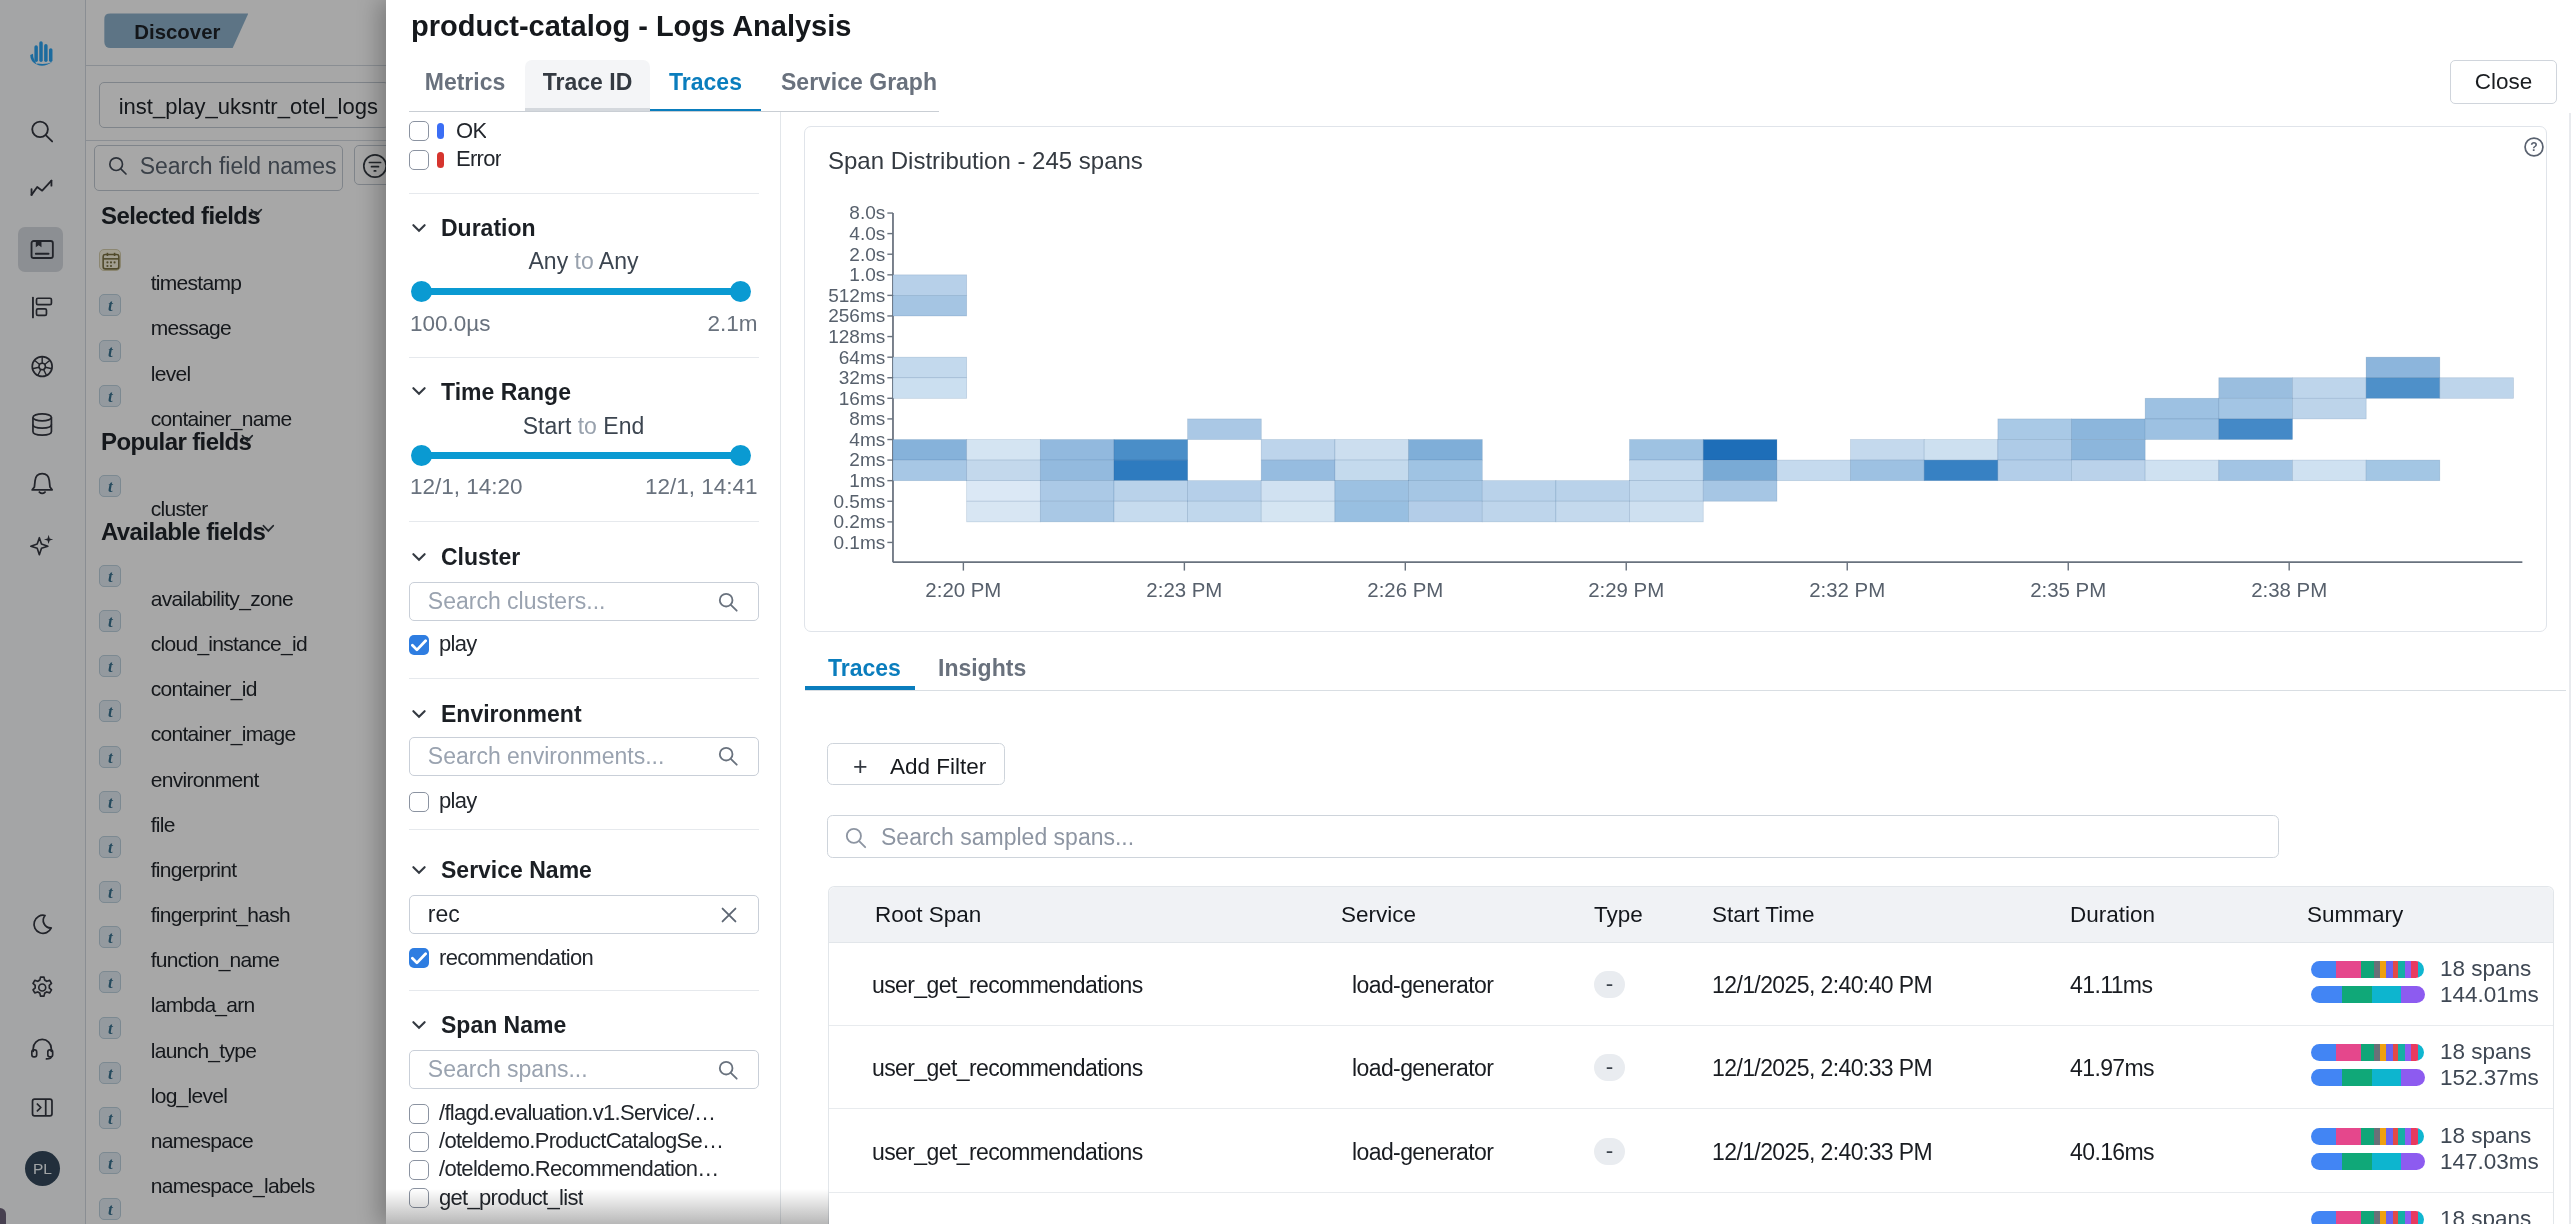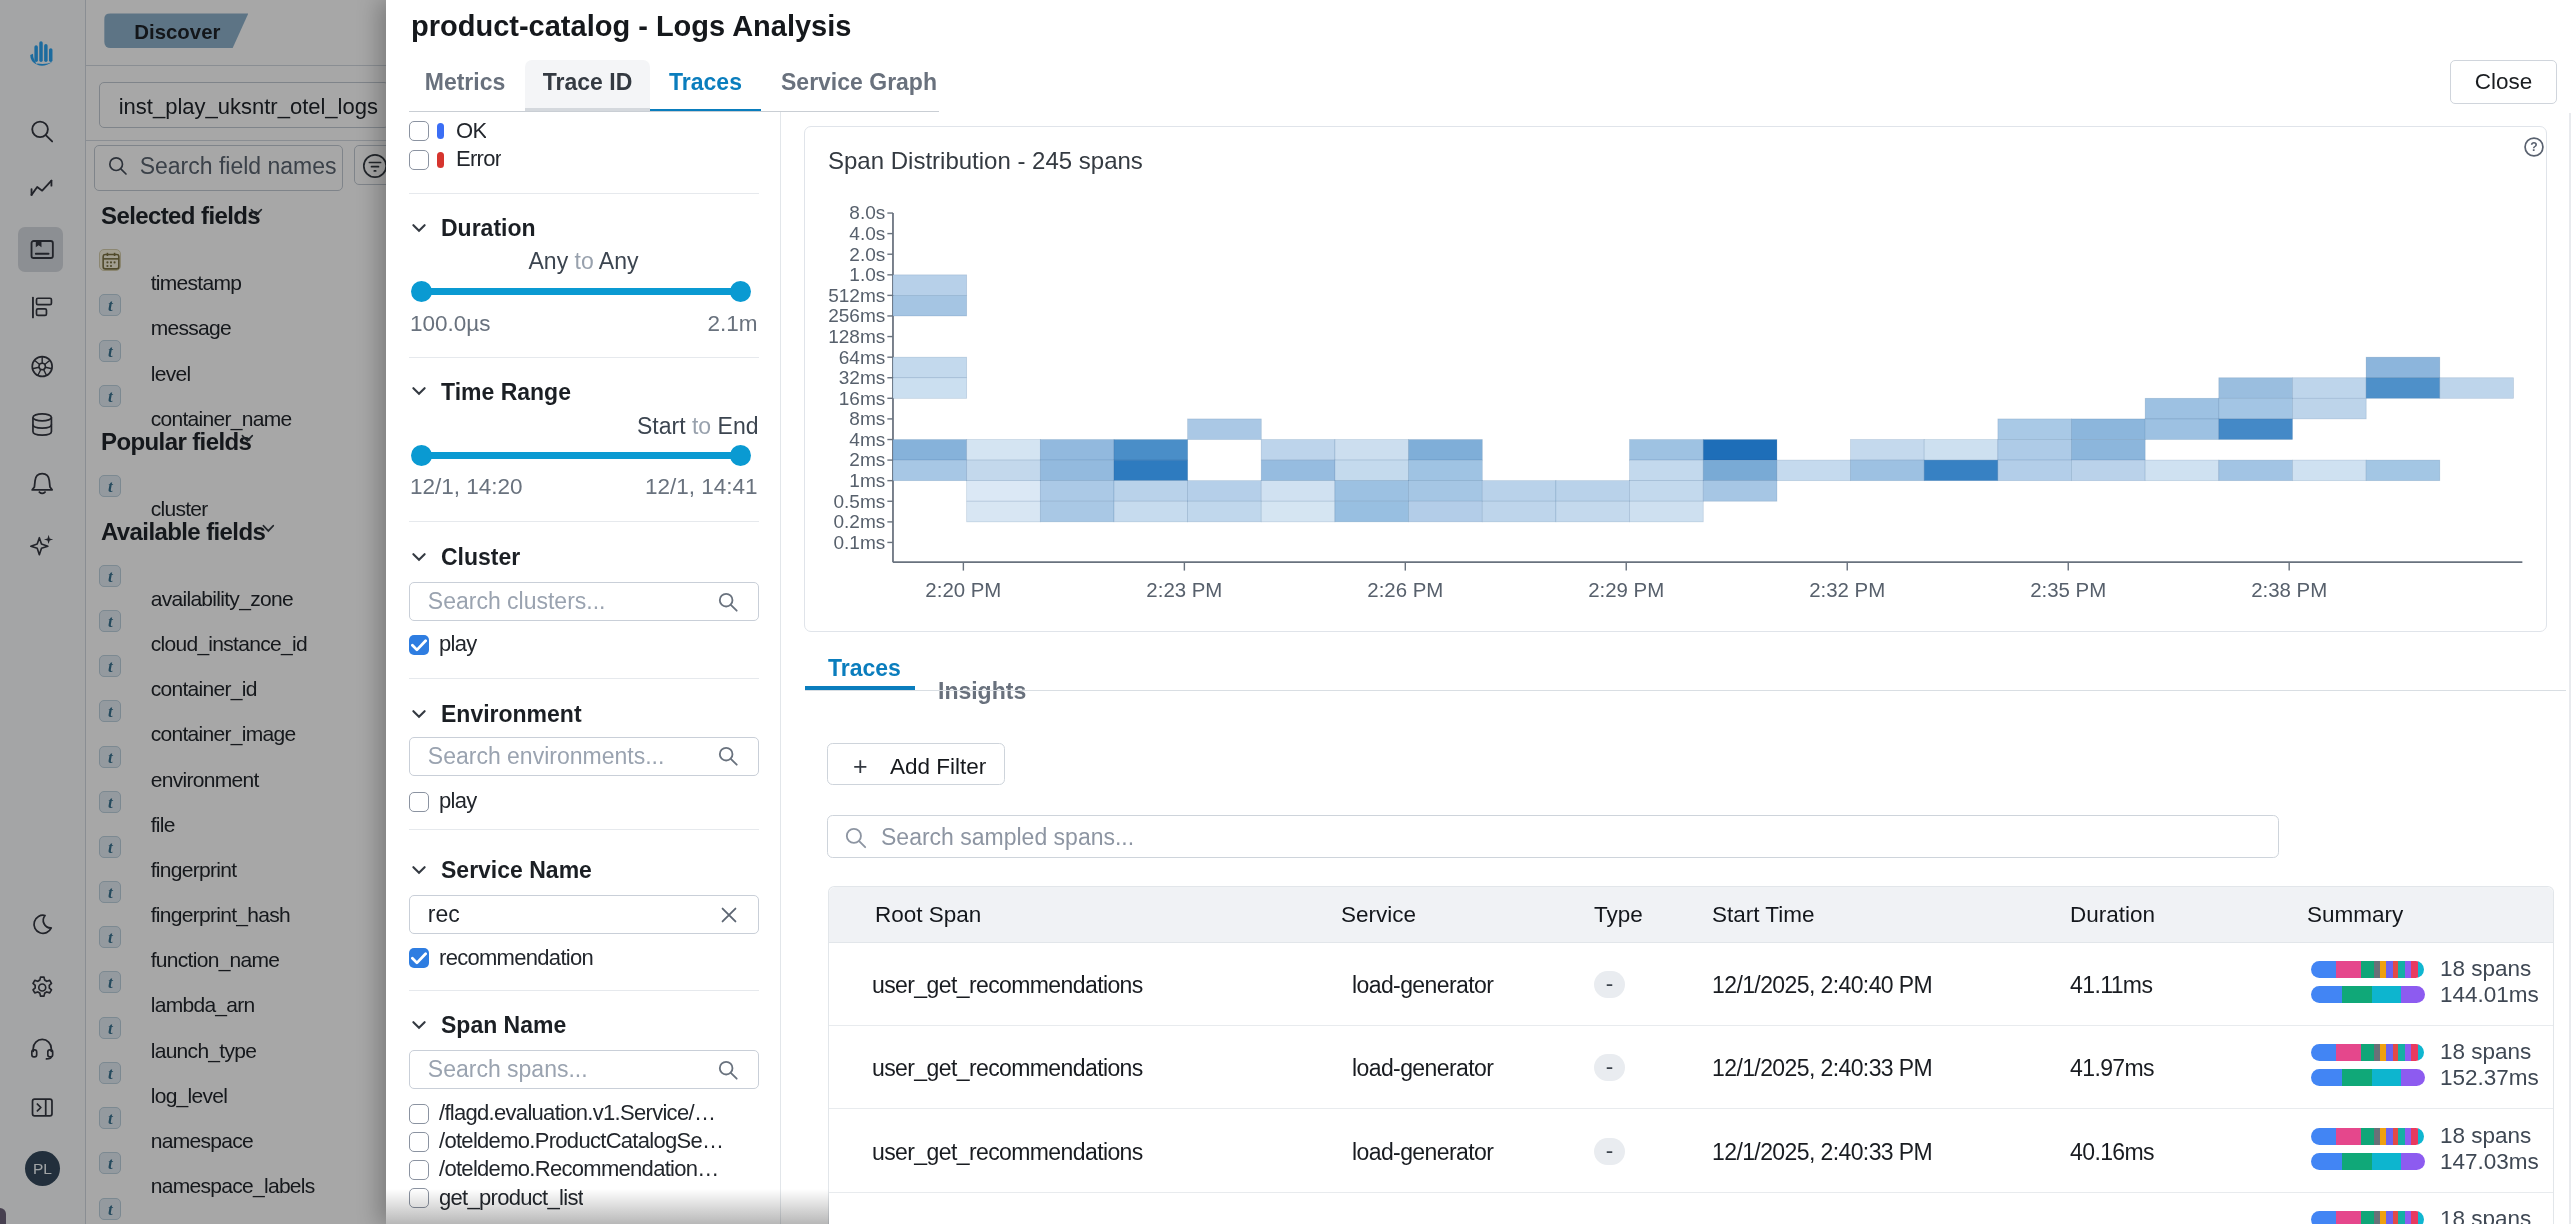--- a/index.html
+++ b/index.html
@@ -307,21 +307,21 @@
     <div class="rangelbl" style="top:136px;">Any <span class="to">to</span> Any</div>
     <div class="slider" style="top:176px;"></div>
     <div class="slbl" style="left:24px;top:199px;">100.0µs</div>
     <div class="slbl" style="right:22.5px;top:199px;margin-left:30px;">2.1m</div>
     <div class="fdiv" style="top:245px;"></div>
 
     <svg class="chev" style="top:274px;" width="14" height="10" viewBox="0 0 20 14">
         <path d="M2 3 L10 11 L18 3" fill="none" stroke="#343a42" stroke-width="3" stroke-linecap="round"></path>
       </svg>
     <div class="sechead" style="top:267px;">Time Range</div>
-    <div class="rangelbl" style="top:301px;text-align:right;">Start <span class="to">to</span> End</div>
+    <div class="rangelbl" style="top:301px;">Start <span class="to">to</span> End</div>
     <div class="slider" style="top:340px;"></div>
     <div class="slbl" style="left:24px;top:362px;">12/1, 14:20</div>
     <div class="slbl" style="right:22.5px;top:362px;">12/1, 14:41</div>
     <div class="fdiv" style="top:409px;"></div>
 
     <svg class="chev" style="top:440px;" width="14" height="10" viewBox="0 0 20 14">
         <path d="M2 3 L10 11 L18 3" fill="none" stroke="#343a42" stroke-width="3" stroke-linecap="round"></path>
       </svg>
     <div class="sechead" style="top:432px;">Cluster</div>
     <div class="sinput" style="top:470px;">Search clusters...</div>
@@ -507,21 +507,21 @@
 <line x1="2108.7" y1="618" x2="2108.7" y2="630" stroke="#69727e" stroke-width="2"></line>
 <text x="2108.7" y="668" text-anchor="middle" font-size="29" fill="#57606c">2:38 PM</text>
 </svg>
     <svg class="abs" style="left:1719px;top:10px;" width="20" height="20" viewBox="0 0 28 28">
         <circle cx="14" cy="14" r="12.5" fill="none" stroke="#5a6270" stroke-width="2.4"></circle>
         <text x="14" y="20" text-anchor="middle" font-size="17" font-weight="700" fill="#5a6270">?</text>
       </svg>
 
   </div>
   <div class="tab2" style="left:442px;color:#0a7dbd;">Traces</div>
-  <div class="tab2" style="left:552px;color:#69717d;margin-top:23px;">Insights</div>
+  <div class="tab2" style="left:552px;color:#69717d;">Insights</div>
   <div class="abs" style="left:419px;top:690px;width:1761px;height:0.7px;background:#d9dee3;"></div>
   <div class="abs" style="left:419px;top:686px;width:110px;height:4.2px;background:#0a7dbd;"></div>
   <div id="addf">
       <span style="position:absolute;left:25px;top:8.4px;font-size:25px;color:#343a42;">+</span>
       <span style="position:absolute;left:62px;top:10px;">Add Filter</span>
     </div>
   <div id="ssearch">
       <svg style="position:absolute;left:15.5px;top:10px;" width="24" height="24" viewBox="0 0 34 34">
         <circle cx="14" cy="14" r="10" fill="none" stroke="#8d95a2" stroke-width="2.6"></circle>
         <line x1="21.5" y1="21.5" x2="30" y2="30" stroke="#8d95a2" stroke-width="2.6" stroke-linecap="round"></line>

